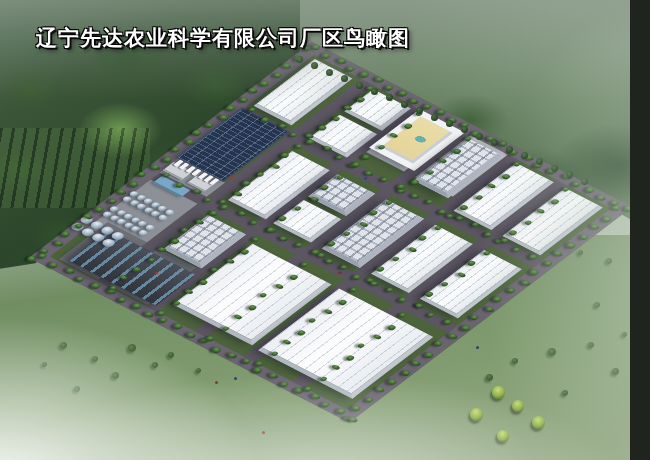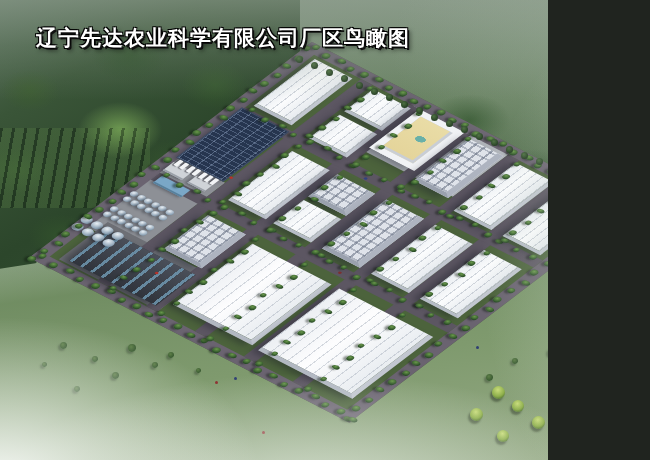--- a/index.html
+++ b/index.html
@@ -1,17 +1,17 @@
 <!DOCTYPE html>
 <html><head>
 <meta charset="utf-8">
 <style>
   html,body{margin:0;padding:0;background:#20241f;}
   *{box-sizing:border-box;}
-  #stage{position:relative;width:548px;height:460px;overflow:hidden;
+  #stage{position:relative;width:630px;height:460px;overflow:hidden;
     font-family:"DejaVu Sans",sans-serif;
     background:
       radial-gradient(500px 300px at 8% 30%, rgba(40,70,40,.30), transparent 60%),
       linear-gradient(160deg,#8ea08c 0%,#9db29a 30%,#a9bba4 55%,#bcc9b7 100%);}
   #stage > div{position:absolute;}
 
   
   .meadow{left:0;top:235px;width:650px;height:225px;
     background:linear-gradient(172deg, rgba(109,138,92,0) 0%, rgba(104,134,88,.85) 22%, #7f9a6e 55%, #97ab87 100%);}
   .forest-tl{left:0;top:0;width:322px;height:280px;

